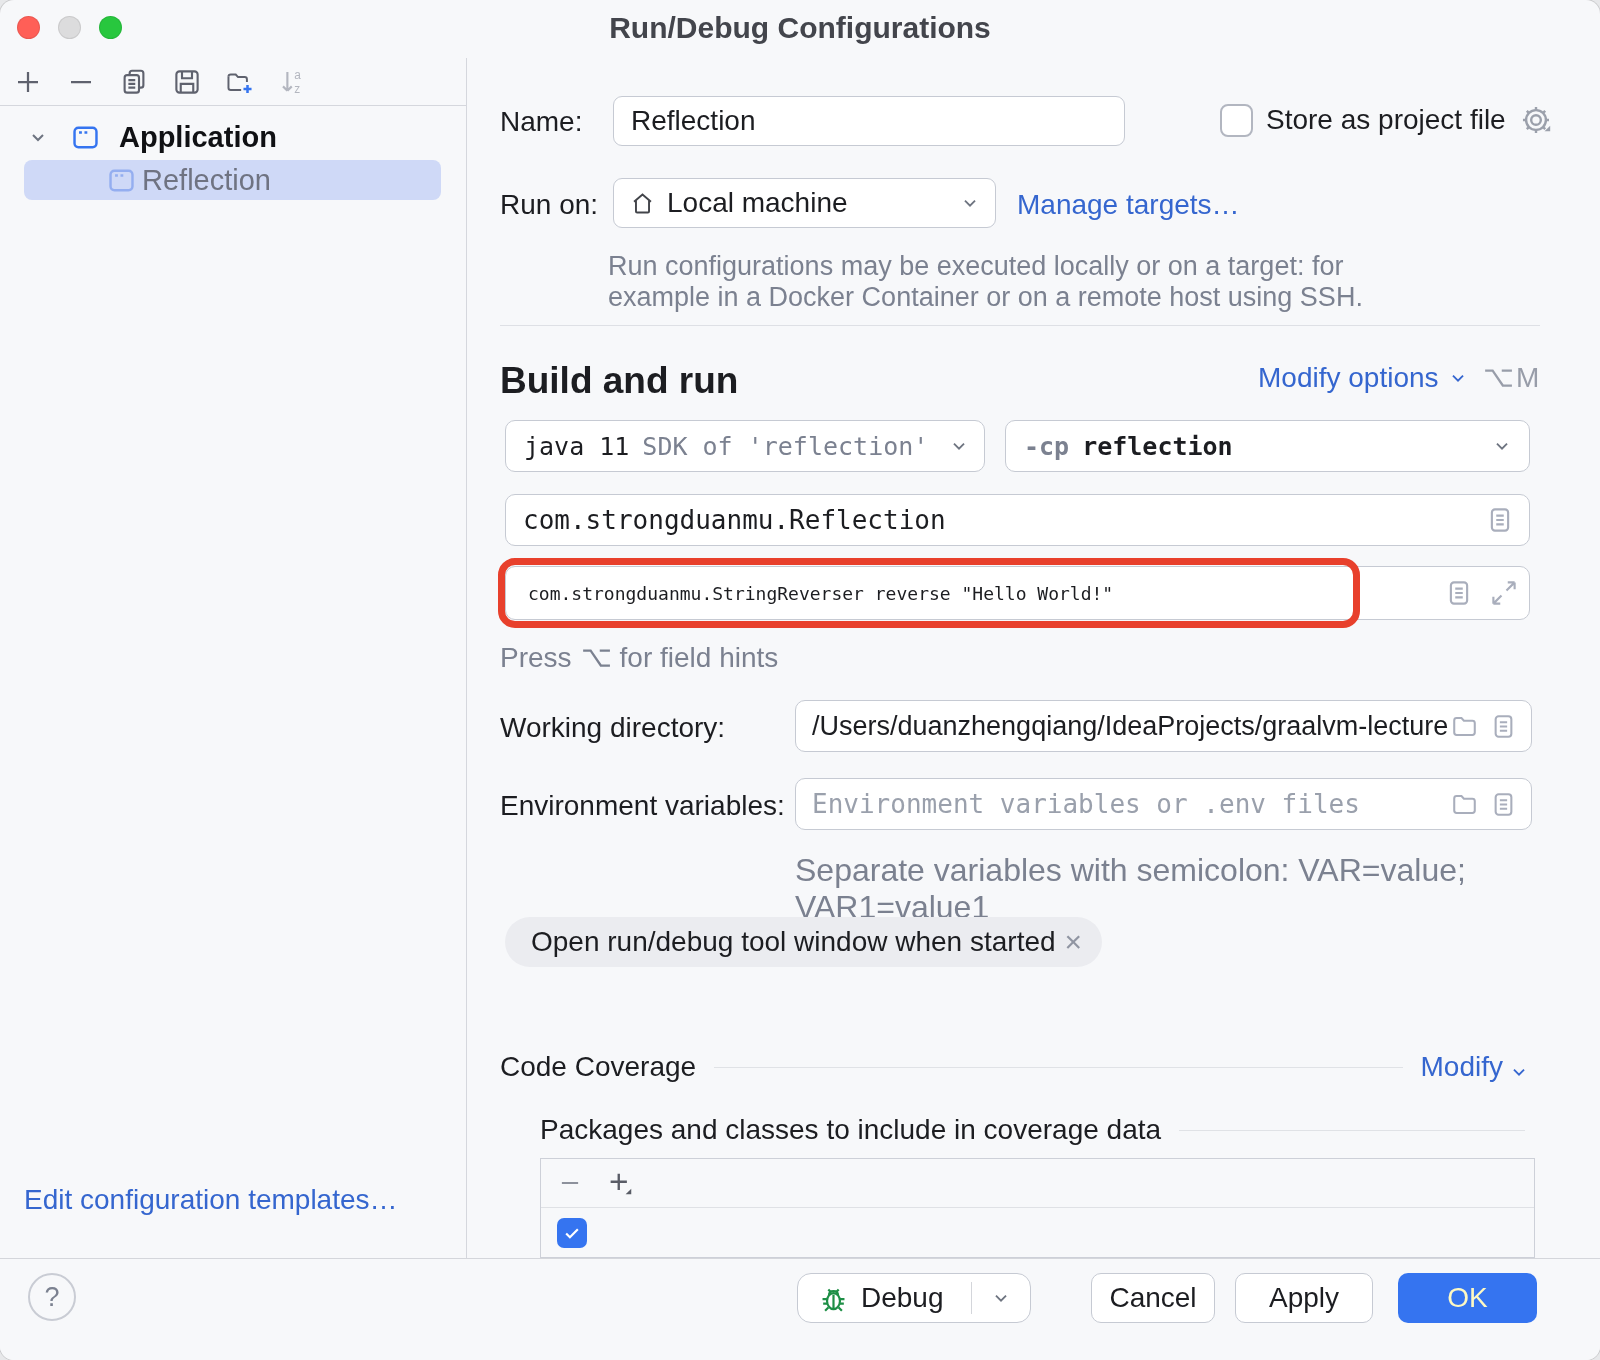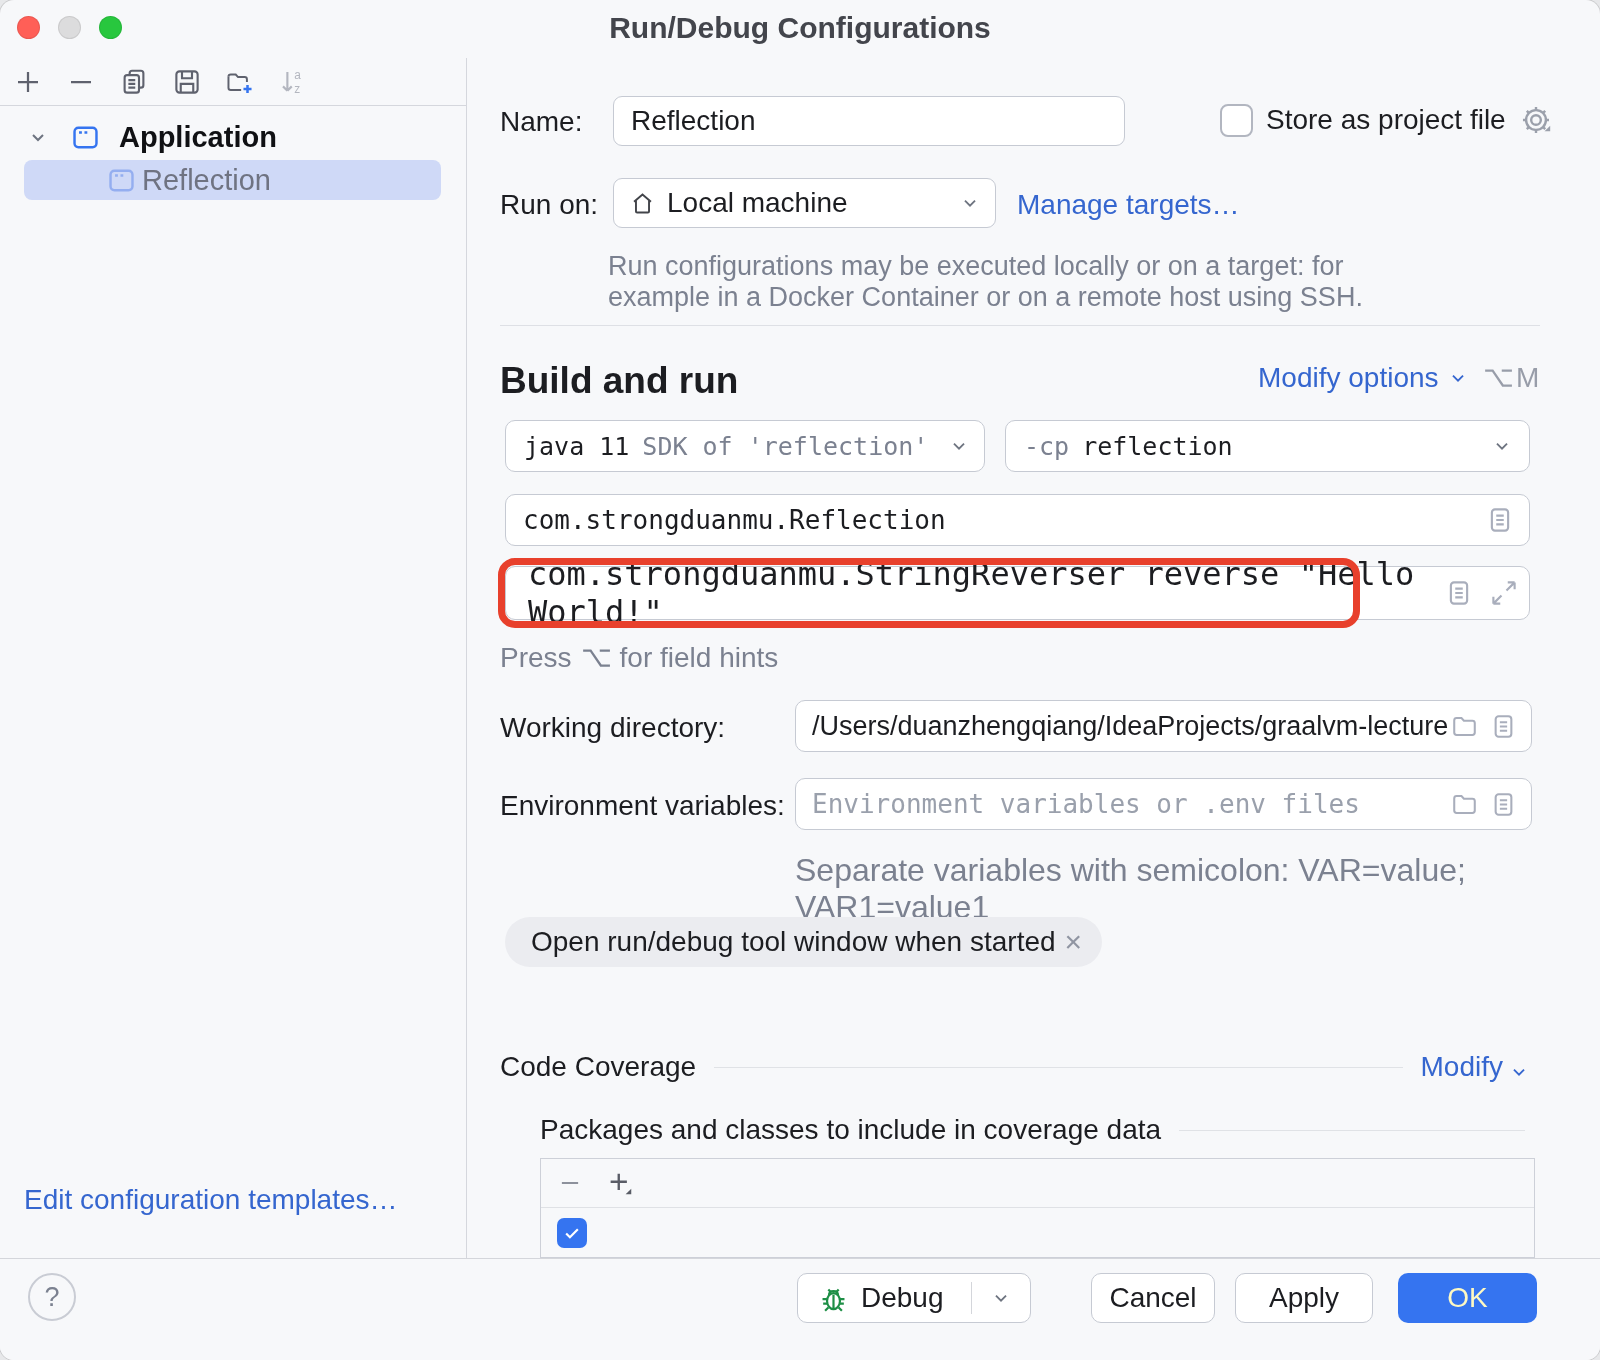--- a/index.html
+++ b/index.html
@@ -53,26 +53,26 @@
   .manage-link { left:1017px; top:189px; font-size:28px; }
   .runon-help { left:608px; top:251px; font-size:27px; line-height:31px; color:#7b8190; }
 
   .hr1 { left:500px; top:325px; width:1040px; height:1px; background:#dee0e5; }
 
   .bnr-heading { left:500px; top:360px; font-size:37px; font-weight:700; }
   .modify-options { left:1258px; top:362px; display:flex; align-items:center; gap:8px; font-size:28px; }
   .shortcut { left:1483px; top:362px; display:flex; align-items:center; gap:3px; color:#989da9; font-size:28px; }
 
   .combo-jre { left:505px; top:420px; width:480px; height:52px; border-radius:10px; padding:0 14px 0 18px; font-size:25px; }
-  .combo-cp  { left:1005px; top:420px; width:525px; height:52px; border-radius:10px; padding:0 16px 0 18px; font-size:25px; }
+  .combo-cp  { left:1005px; top:420px; width:525px; height:52px; border-radius:10px; padding:0 16px 0 18px; font-size:25px;font-weight:bold; }
   .combo-jre .sec, .combo-cp .val { margin-left:13px; }
   .ml-auto { margin-left:auto; }
 
   .main-class { left:505px; top:494px; width:1025px; height:52px; border-radius:10px; padding:0 14px 0 17px; font-size:26px; }
-  .args-field { left:505px; top:566px; width:1025px; height:54px; border-radius:10px; padding:0 10px 0 22px; font-size:32px; }
+  .args-field { left:505px; top:566px; width:1025px; height:54px; border-radius:10px; padding:0 10px 0 22px; font-size:18px; }
   .args-field .icons { display:flex; align-items:center; gap:15px; margin-left:auto; }
   .annotation { left:498px; top:558px; width:862px; height:70px; border:7px solid #e8402c; border-radius:17px; pointer-events:none; z-index:5; }
   .hint-row { left:500px; top:642px; display:flex; align-items:center; gap:9px; font-size:28px; color:#7b8190; }
 
   .wd-label { left:500px; top:712px; }
   .wd-field { left:795px; top:700px; width:737px; height:52px; border-radius:10px; padding:0 13px 0 16px; font-size:27px; }
   .wd-field .val { flex:1; overflow:hidden; white-space:nowrap; }
   .field .icon-pair { display:flex; align-items:center; gap:10px; }
 
   .env-label { left:500px; top:790px; }
@@ -94,21 +94,21 @@
   .cov-toolbar { height:49px; display:flex; align-items:center; padding-left:16px; gap:22px; border-bottom:1px solid #dfe1e5; }
   .cov-row { height:50px; display:flex; align-items:center; padding-left:16px; }
   .cb-checked { width:30px; height:30px; border-radius:7px; background:#3574f0; display:flex; align-items:center; justify-content:center; }
 
   
   .footer { position:absolute; left:0; top:1258px; width:1600px; height:102px; border-top:1px solid #d4d6db; background:#f7f8fa; }
   .help-btn { position:absolute; left:28px; top:14px; width:48px; height:48px; border:2px solid #c9ccd4;
     border-radius:50%; color:#7b8190; font-size:27px; display:flex; align-items:center; justify-content:center; }
   .btn { position:absolute; top:14px; height:50px; background:#fff; border:1px solid #c6cad3; border-radius:10px;
     font-size:28px; display:flex; align-items:center; justify-content:center; cursor:pointer; color:#1c1d21; }
-  .btn-debug { left:797px; width:234px; justify-content:flex-start; }
+  .btn-debug { left:797px; width:234px; justify-content:flex-start;border-radius:14px; }
   .btn-debug .dlabel { margin-left:12px; }
   .btn-debug .split { width:1px; height:32px; background:#d4d6db; margin-left:auto; }
   .btn-debug .chev-zone { width:58px; display:flex; align-items:center; justify-content:center; }
   .btn-cancel { left:1091px; width:124px; }
   .btn-apply { left:1235px; width:138px; }
   .btn-ok { left:1398px; width:139px; background:#3574f0; border:none; color:#fef9c3; }
 </style>
 </head>
 <body>
 

